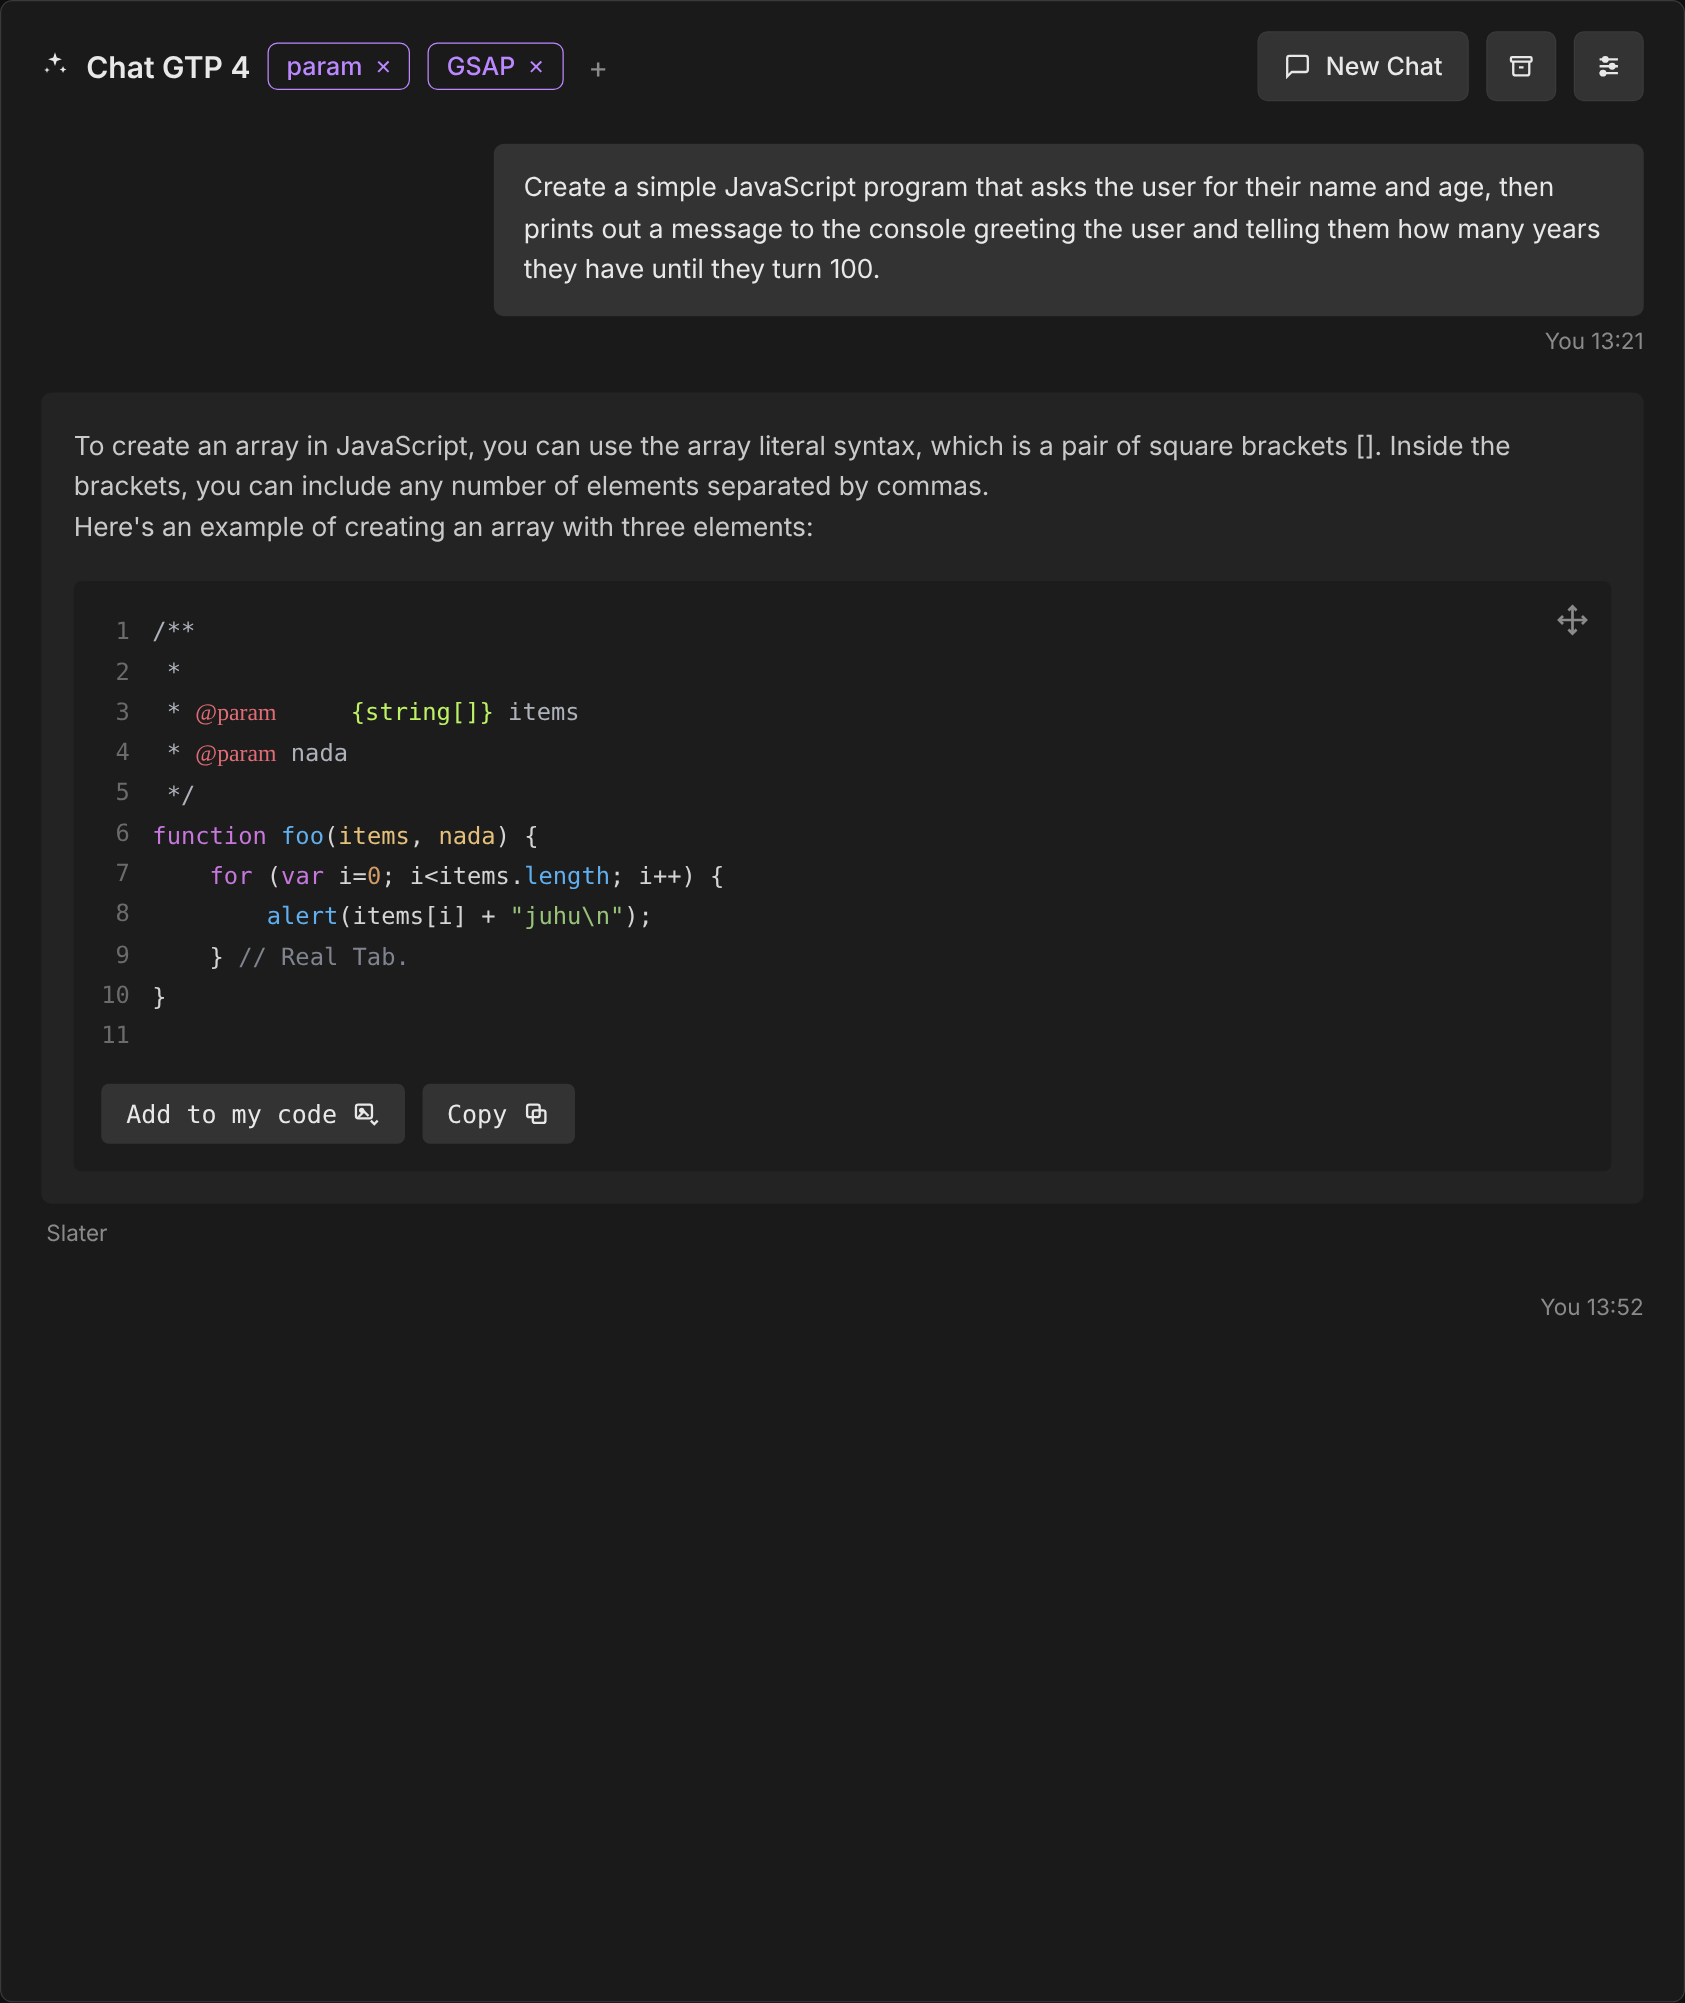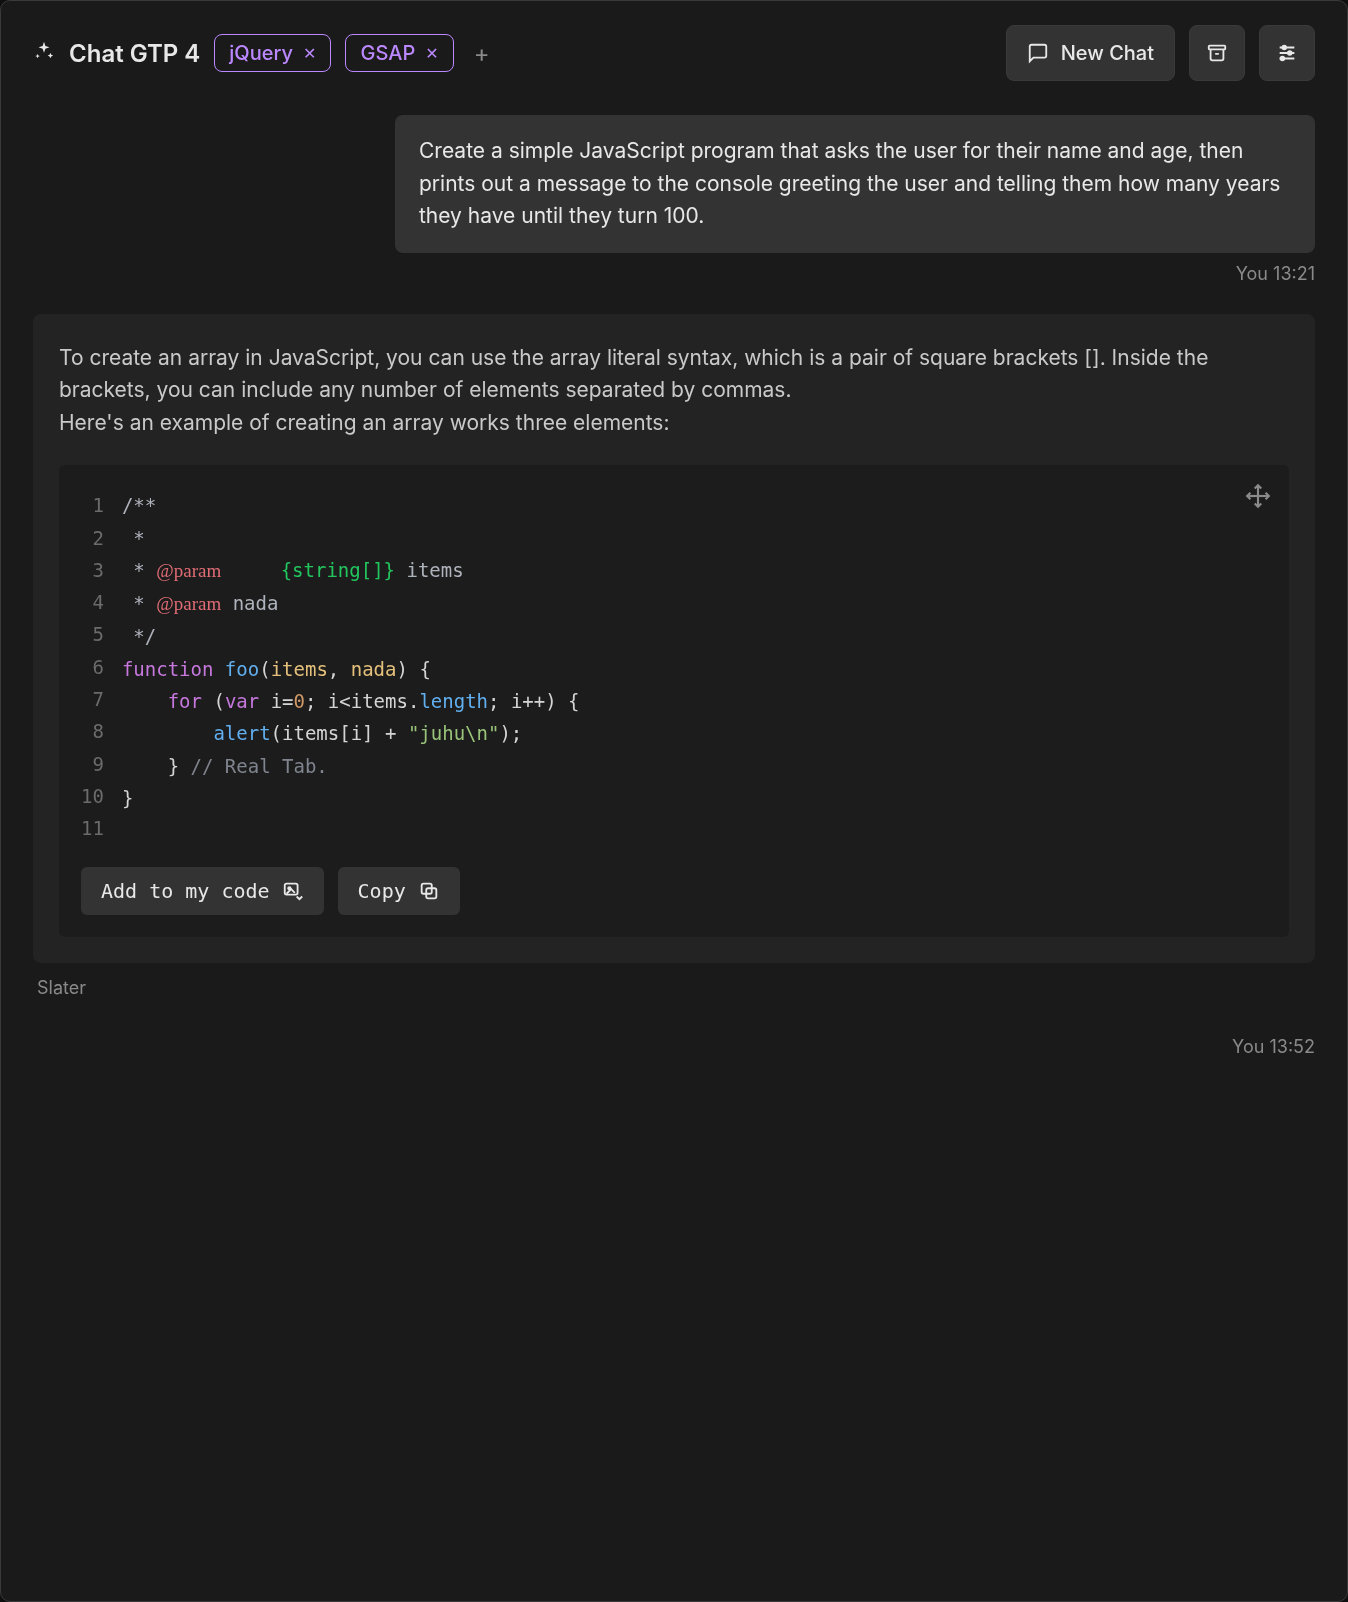--- a/index.html
+++ b/index.html
@@ -207,21 +207,21 @@
   }
   
   .t-doc  { color: #aeb2bb; }
   .t-tag  { color: #e06c75; font-family: Liberation Serif, serif; }
   .t-kw   { color: #c678dd; }
   .t-fn   { color: #61afef; }
   .t-var  { color: #e5c07b; }
   .t-num  { color: #d19a66; }
   .t-str  { color: #98c379; }
   .t-cmt  { color: #7f848e; }
-  .t-type { color: #22c55e; padding-left: 48px; }
+  .t-type { color: #bef264; padding-left: 48px; }
   
   .input-bar {
     display:flex;
     align-items:center;
     gap:14px;
     padding: 16px 20px;
     background: var(--bg-panel);
     border-top:1px solid #2a2a2a;
   }
   .input-field {
@@ -257,21 +257,21 @@
 
   <div class="topbar">
     <div class="top-left">
       <span>
         <svg class="sparkle" viewBox="0 0 24 24" fill="currentColor">
           <path d="M12 2l1.5 4.5L18 8l-4.5 1.5L12 14l-1.5-4.5L6 8l4.5-1.5L12 2zM19 14l.9 2.1L22 17l-2.1.9L19 20l-.9-2.1L16 17l2.1-.9L19 14zM5 15l.7 1.8L7.5 17.5 5.7 18.2 5 20l-.7-1.8L2.5 17.5l1.8-.7L5 15z"></path>
         </svg>
       </span>
       <span class="app-title">Chat GTP 4</span>
       <span class="chip">
-        <span>jQuery</span>
+        <span>param</span>
         <span class="x">✕</span>
       </span>
       <span class="chip">
         <span>GSAP</span>
         <span class="x">✕</span>
       </span>
       <span class="plus-btn">+</span>
     </div>
     <div class="top-right">
       <div class="btn">
@@ -309,21 +309,21 @@
   <div class="chat-body">
 
     <div class="msg-user">
       <div class="bubble-user">Create a simple JavaScript program that asks the user for their name and age, then prints out a message to the console greeting the user and telling them how many years they have until they turn 100.</div>
       <div class="meta">You 13:21</div>
     </div>
 
     <div class="msg-assistant">
       <div class="assistant-text">
         <span>To create an array in JavaScript, you can use the array literal syntax, which is a pair of square brackets []. Inside the brackets, you can include any number of elements separated by commas.</span><br>
-        <span>Here's an example of creating an array works three elements:</span>
+        <span>Here's an example of creating an array with three elements:</span>
       </div>
 
       <div class="code-block">
         <span class="expand-icon">
           <svg viewBox="0 0 24 24" fill="none" stroke="currentColor" stroke-width="2">
             <polyline points="12 3 12 21"></polyline>
               <polyline points="3 12 21 12"></polyline>
             <polyline points="9 5 12 2 15 5"></polyline>
               <polyline points="9 19 12 22 15 19"></polyline>
             <polyline points="5 9 2 12 5 15"></polyline>

